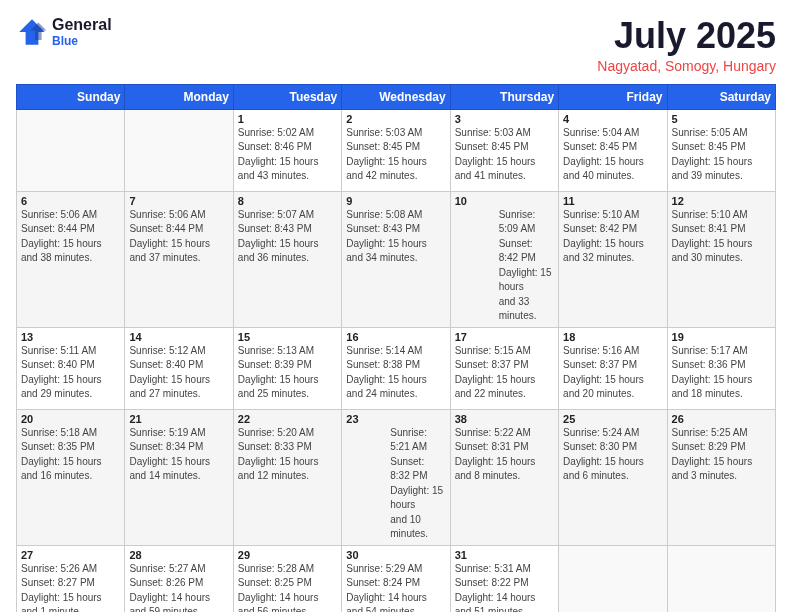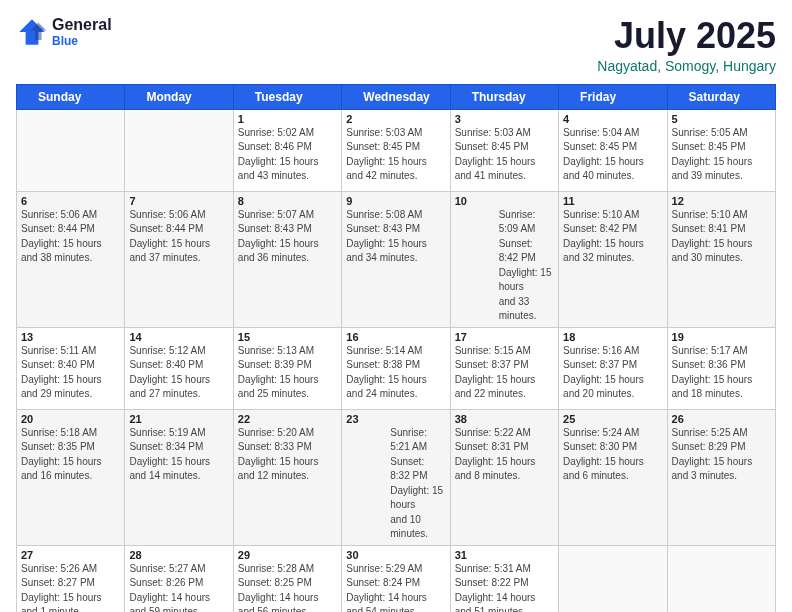--- a/index.html
+++ b/index.html
@@ -37,37 +37,37 @@
       text-align: right;
     }
     .month-title {
       font-size: 36px;
       font-weight: bold;
       color: #1a1a2e;
       line-height: 1.1;
     }
     .location-title {
       font-size: 14px;
-      color: #0f766e;
+      color: #ef4444;
       margin-top: 2px;
     }
     .calendar {
       flex: 1;
       border: 1px solid #ccc;
       border-collapse: collapse;
       width: 100%;
       table-layout: fixed;
     }
     .calendar th {
       background: #2563eb;
       color: #fff;
       font-size: 12px;
       font-weight: bold;
-      padding: 5px 21px;
-      text-align: left;
+      padding: 5px 4px;
+      text-align: right;
       border: 1px solid #1e50c8;
     }
     .calendar td {
       border: 1px solid #ccc;
       vertical-align: top;
       padding: 3px 4px;
       font-size: 9.5px;
       color: #333;
       height: 82px;
     }

